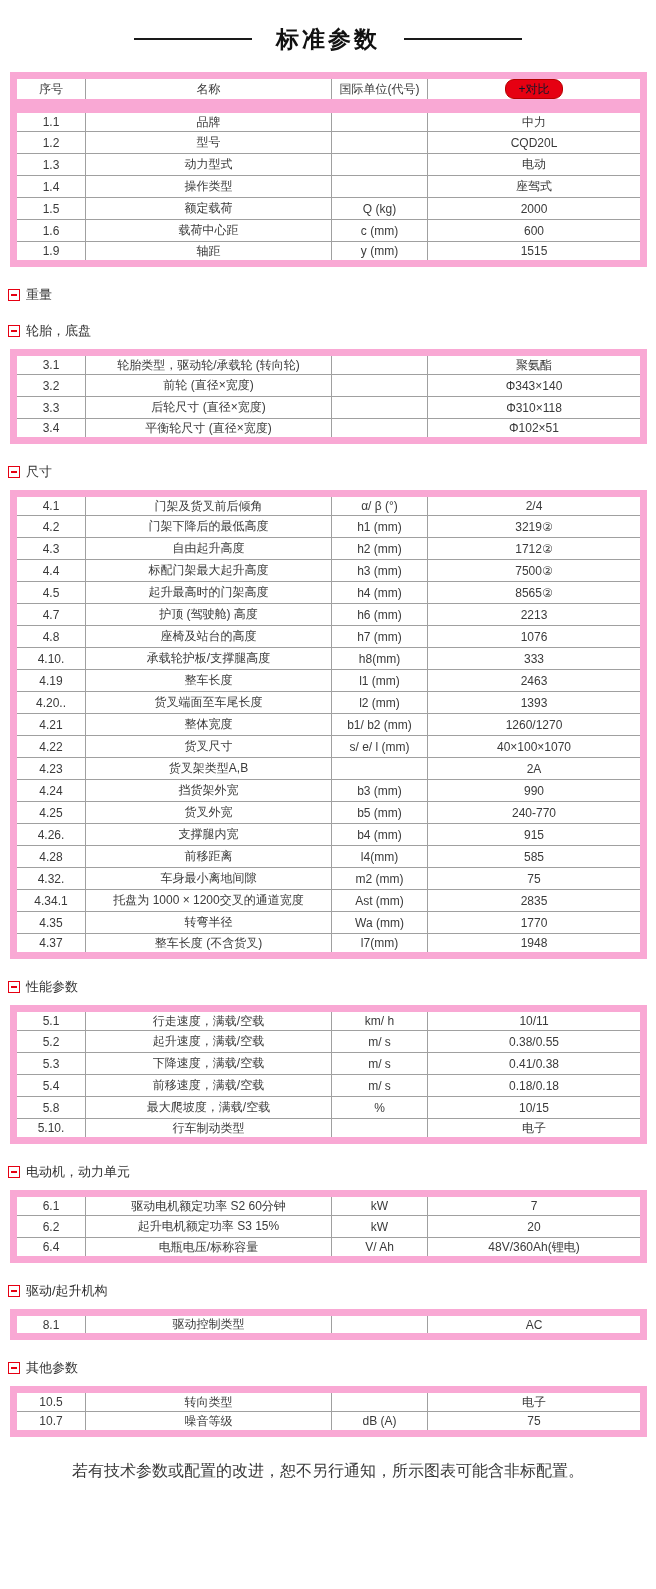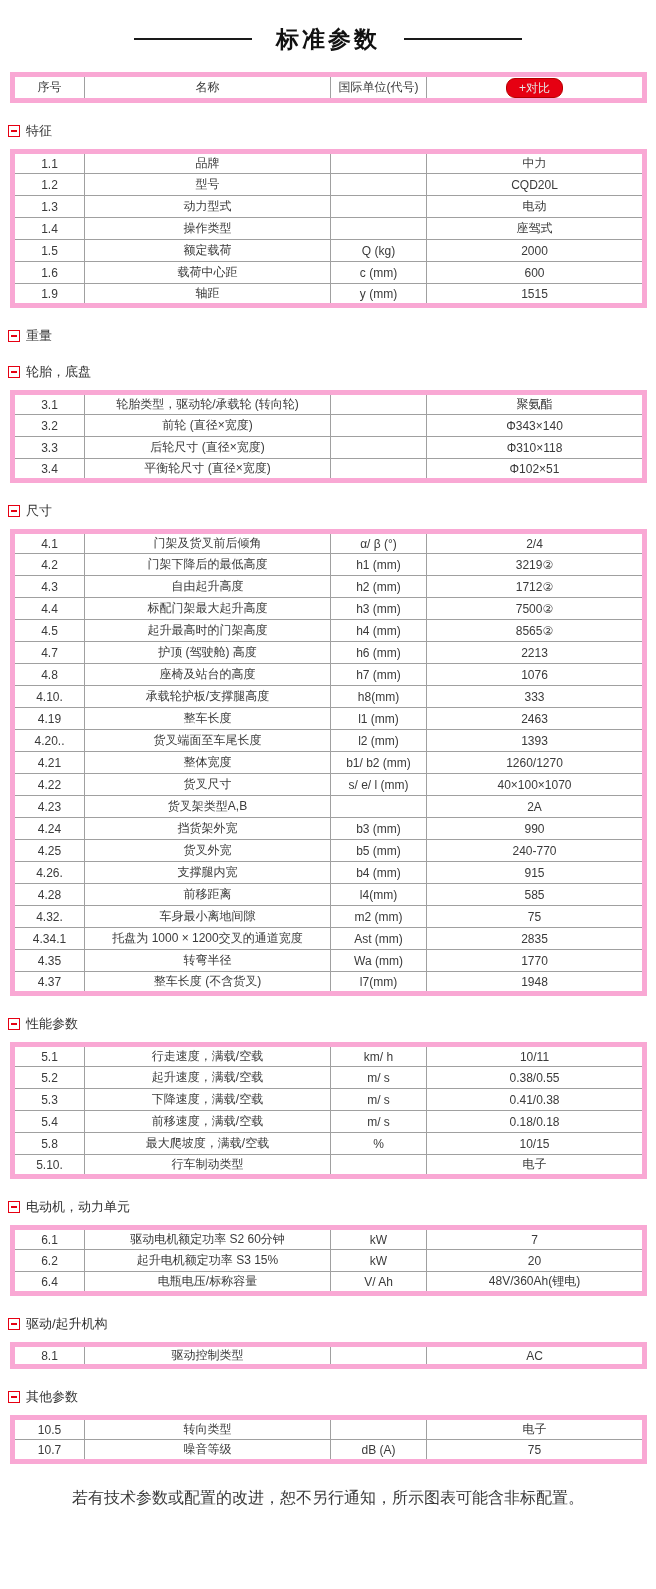--- a/index.html
+++ b/index.html
@@ -26,30 +26,30 @@
   table.spec-table {
     table-layout: fixed; border-collapse: collapse;
     width: 637px; margin-left: 10px;
     font-size: 12px; color: #3a3a3a;
   }
   table.spec-table td {
     border: 1px solid #a0a0a0;
     text-align: center; vertical-align: middle;
     height: 22px; padding: 0 4px; overflow: hidden; white-space: nowrap;
   }
-  table.spec-table { border: 5px solid #f9a8d4; }
+  table.spec-table { border: 7px solid #f9a8d4; }
   table.spec-table td:nth-child(1) { width: 72px; }
   table.spec-table td:nth-child(2) { width: 246px; }
   table.spec-table td:nth-child(3) { width: 96px; }
 
   table.header-table td { height: 26px; }
 
   
   .compare-btn {
-    display: inline-block; background: #e60012; color: #e5e5e5;
+    display: inline-block; background: #e60012; color: #0f172a;
     border: 1px solid #b50000; border-radius: 9px;
     font-size: 12px; line-height: 16px; padding: 1px 12px;
     cursor: pointer;
   }
 
   
   .section-label {
     display: flex; align-items: center;
     margin: 20px 0 10px 8px; height: 16px;
   }
@@ -86,24 +86,20 @@
         <td>国际单位(代号)</td>
         <td>
           <span class="compare-btn">+对比</span>
         </td>
       </tr>
     </tbody>
   </table>
 
   <div>
       <div>
-        <div class="section-label">
-          <span class="collapse-icon"></span>
-          <span class="section-title">特征</span>
-        </div>
         <table class="spec-table">
           <tbody>
             <tr>
               <td>1.1</td>
               <td>品牌</td>
               <td></td>
               <td>中力</td>
             </tr>
             <tr>
               <td>1.2</td>

